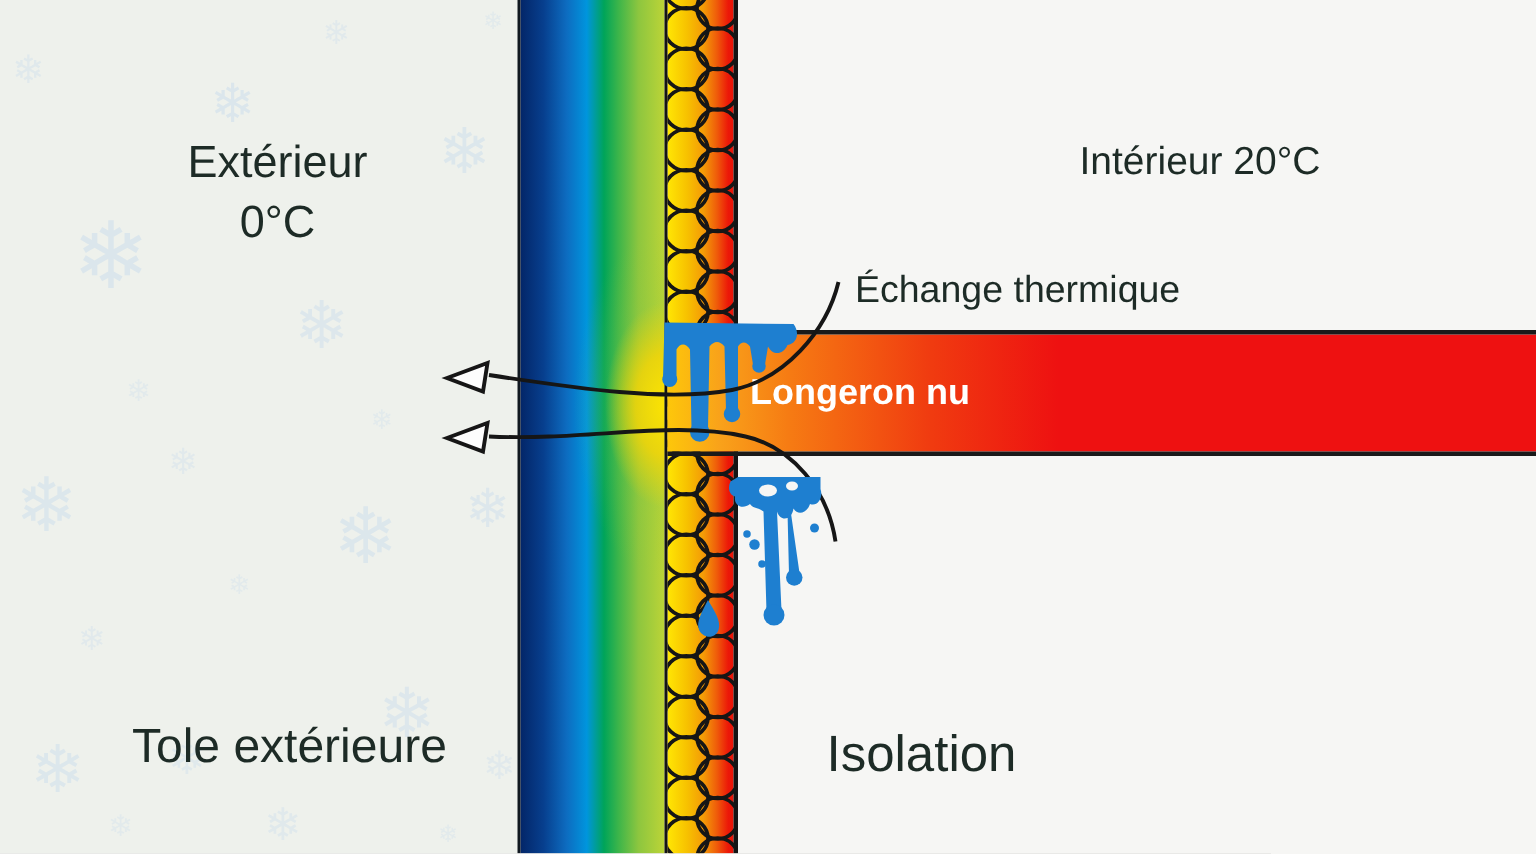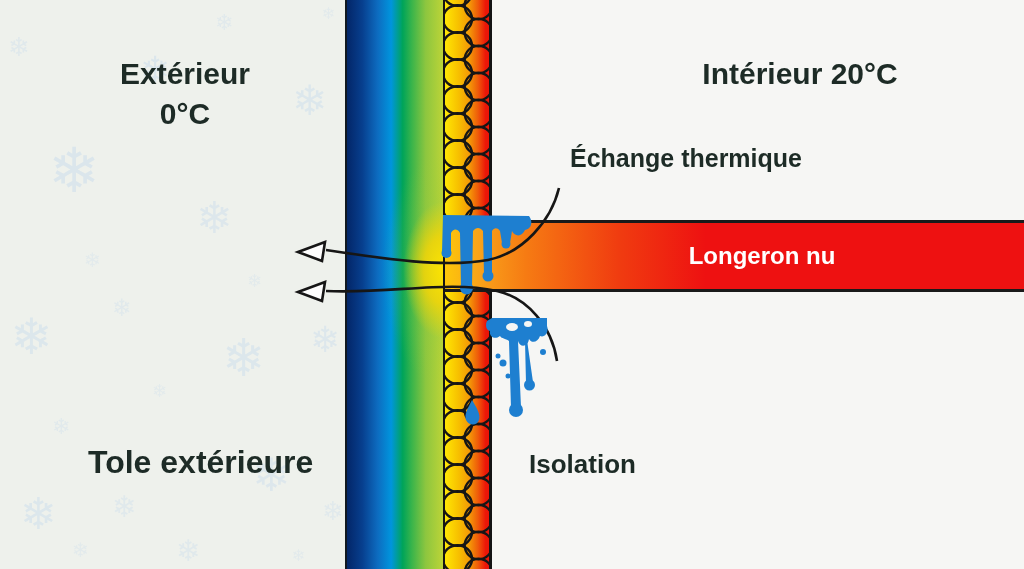--- a/index.html
+++ b/index.html
@@ -27,40 +27,40 @@
   
   .insulation-band{
     position:absolute;left:443px;top:0;width:49px;height:569px;box-sizing:border-box;
     border-left:2px solid #141414;border-right:3px solid #141414;
     background:linear-gradient(90deg,#ffe604 0%,#f7c100 30%,#f49a07 55%,#ef5b0a 75%,#ec1808 92%,#e91408 100%);
   }
   .svg-layer{position:absolute;left:0;top:0;width:1024px;height:569px;pointer-events:none;}
   #coils ellipse{fill:none;stroke:#161616;stroke-width:2.4;}
   
   .bar{
-    position:absolute;left:445px;top:220px;width:579px;height:72px;box-sizing:border-box;
+    position:absolute;left:445px;top:220px;width:579px;height:84px;box-sizing:border-box;
     border-top:3px solid #1a1a1a;border-bottom:3px solid #1a1a1a;
     background:linear-gradient(90deg,#fdc70a 0%,#f9a21a 6%,#f67b13 14%,#f03c10 30%,var(--bar-red,#ee1111) 45%,var(--bar-red,#ee1111) 100%);
-    display:flex;align-items:center;justify-content:center;
+    display:flex;align-items:center;
   }
   .bar-text{
     padding-left:55px;color:#ffffff;font-weight:700;font-size:24px;line-height:34px;text-align:center;
   }
   
   .curve{fill:none;stroke:#161616;stroke-width:2.6;}
   .ahead{fill:#fdfdfd;stroke:#161616;stroke-width:2.6;stroke-linejoin:miter;}
   .paint{fill:var(--drip-blue,#1e7fd0);}
   .hole{fill:var(--interior-bg,#f6f6f4);}
   
-  .lbl{position:absolute;color:var(--text-dark,#1d2b26);font-weight:700;}
+  .lbl{position:absolute;color:var(--text-dark,#1d2b26);font-weight:400;margin-top:35px;}
   .lbl-exterior{left:60px;top:54px;width:250px;font-size:30px;line-height:40px;text-align:center;}
-  .lbl-interior{left:660px;top:57px;width:280px;font-size:30px;text-align:center;}
+  .lbl-interior{left:660px;top:57px;width:280px;font-size:26px;text-align:center;}
   .lbl-exchange{left:570px;top:144px;font-size:25px;}
   .lbl-tole{left:88px;top:444px;font-size:32px;}
-  .lbl-isolation{left:529px;top:449px;font-size:26px;text-align:center;}
+  .lbl-isolation{left:551px;top:449px;font-size:34px;text-align:center;}
 </style>
 </head>
 <body>
 
 <div class="canvas">
 
   <div class="exterior">
     <span class="sf" style="left:140px;top:52px;font-size:36px;opacity:.8"></span>
     <span class="sf" style="left:292px;top:80px;font-size:42px;opacity:.75"></span>
     <span class="sf" style="left:48px;top:140px;font-size:62px;opacity:.8"></span>

